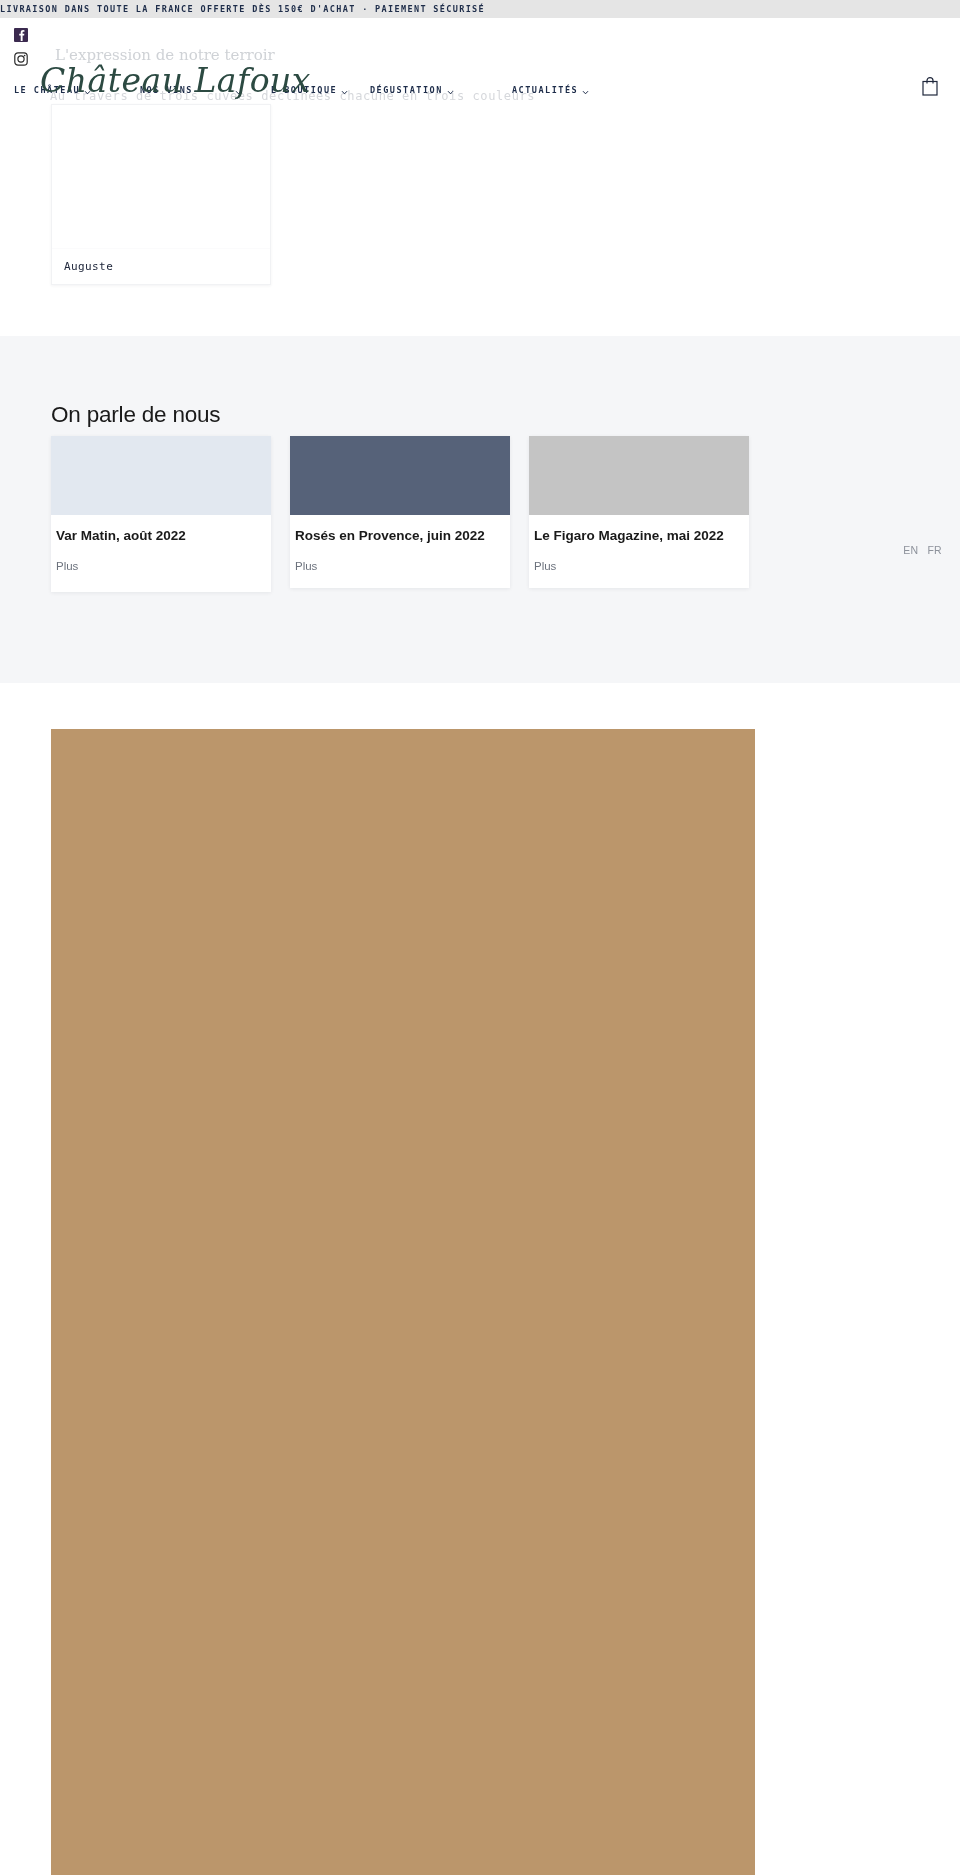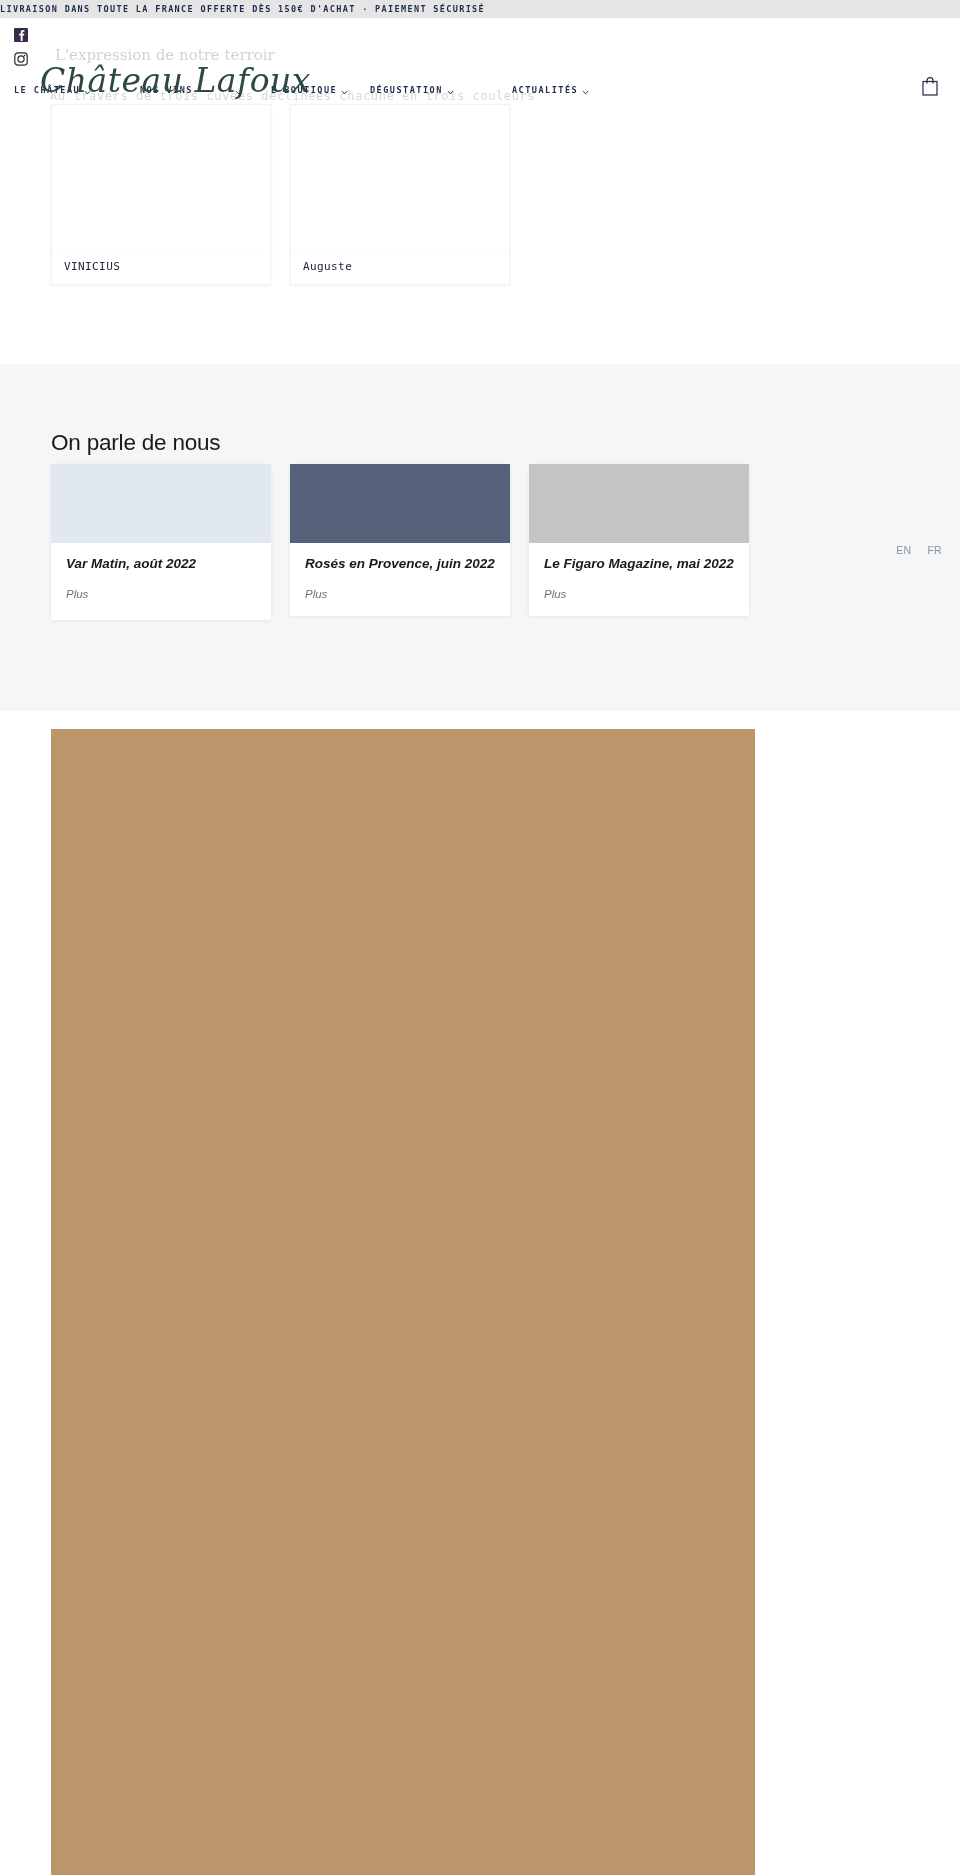--- a/index.html
+++ b/index.html
@@ -98,52 +98,52 @@
   .cuvee-label {
     height: 36px; display:flex; align-items:center;
     padding: 0 12px;
     font-family: "DejaVu Sans Mono", monospace;
     font-size: 11px; letter-spacing: 0.4px; color: #20283c;
     border-top: 1px solid #fbfbfc;
   }
 
   
   .press-section {
-    position: absolute; left: 0; top: 364px; width: 960px; height: 347px;
+    position: absolute; left: 0; top: 336px; width: 960px; height: 347px;
     background: #f5f6f8;
   }
   .press-title {
     position: absolute; left: 51px; top: 66px;
     font-size: 22.5px; font-weight: 400; color: #1a1a1a;
     letter-spacing: -0.2px;
   }
   .press-row {
     position: absolute; left: 51px; top: 100px;
     width: 860px; display: flex; gap: 19px; align-items: flex-start;
   }
   .press-card {
     width: 220px; background: #ffffff;
     box-shadow: 0 1px 4px rgba(20,25,40,0.07);
     display: flex; flex-direction: column;
   }
   .press-img { width: 100%; height: 79px; }
-  .press-body { padding: 12px 12px 14px 15px; font-style: italic; }
+  .press-body { padding: 12px 12px 14px 5px; }
   .press-card-title {
     font-size: 13.5px; font-weight: 700; color: #1a1a1a;
     line-height: 1.38; margin-bottom: 10px;
   }
   .press-more {
     font-size: 11.5px; color: #6c727d; cursor: pointer;
   }
   .press-card.c1 .press-body { padding-bottom: 18px; }
 
   
   .lang-switch {
     position: absolute; right: 18px; top: 544px;
-    display: flex; gap: 16px; z-index: 50;
+    display: flex; gap: 9px; z-index: 50;
   }
   .lang-opt {
     font-size: 10.5px; color: #8d929b; cursor: pointer; letter-spacing: .3px;
   }
 
   
   .bottom-banner {
     position: absolute; left: 51px; top: 729px;
     width: 704px; height: 1146px;
     background: #bb966b;
@@ -227,24 +227,20 @@
       <rect x="1" y="5.5" width="14" height="13.5" fill="none" stroke="#20283c" stroke-width="1.2"></rect>
       <path d="M5 7.5V4.6a3 3 0 0 1 6 0v2.9" fill="none" stroke="#20283c" stroke-width="1.2"></path>
     </svg>
   </div>
 
   <div class="intro-line">Au travers de trois cuvées déclinées chacune en trois couleurs</div>
 
   <section class="cuvee-row">
     <div class="cuvee-card">
       <div class="cuvee-img"></div>
-      <div class="cuvee-label">VINICIUS</div>
-    </div>
-    <div class="cuvee-card">
-      <div class="cuvee-img"></div>
       <div class="cuvee-label">Auguste</div>
     </div>
   </section>
 
   <section class="press-section">
     <h2 class="press-title">On parle de nous</h2>
 
     <div class="press-row">
 
       <article class="press-card c1">

